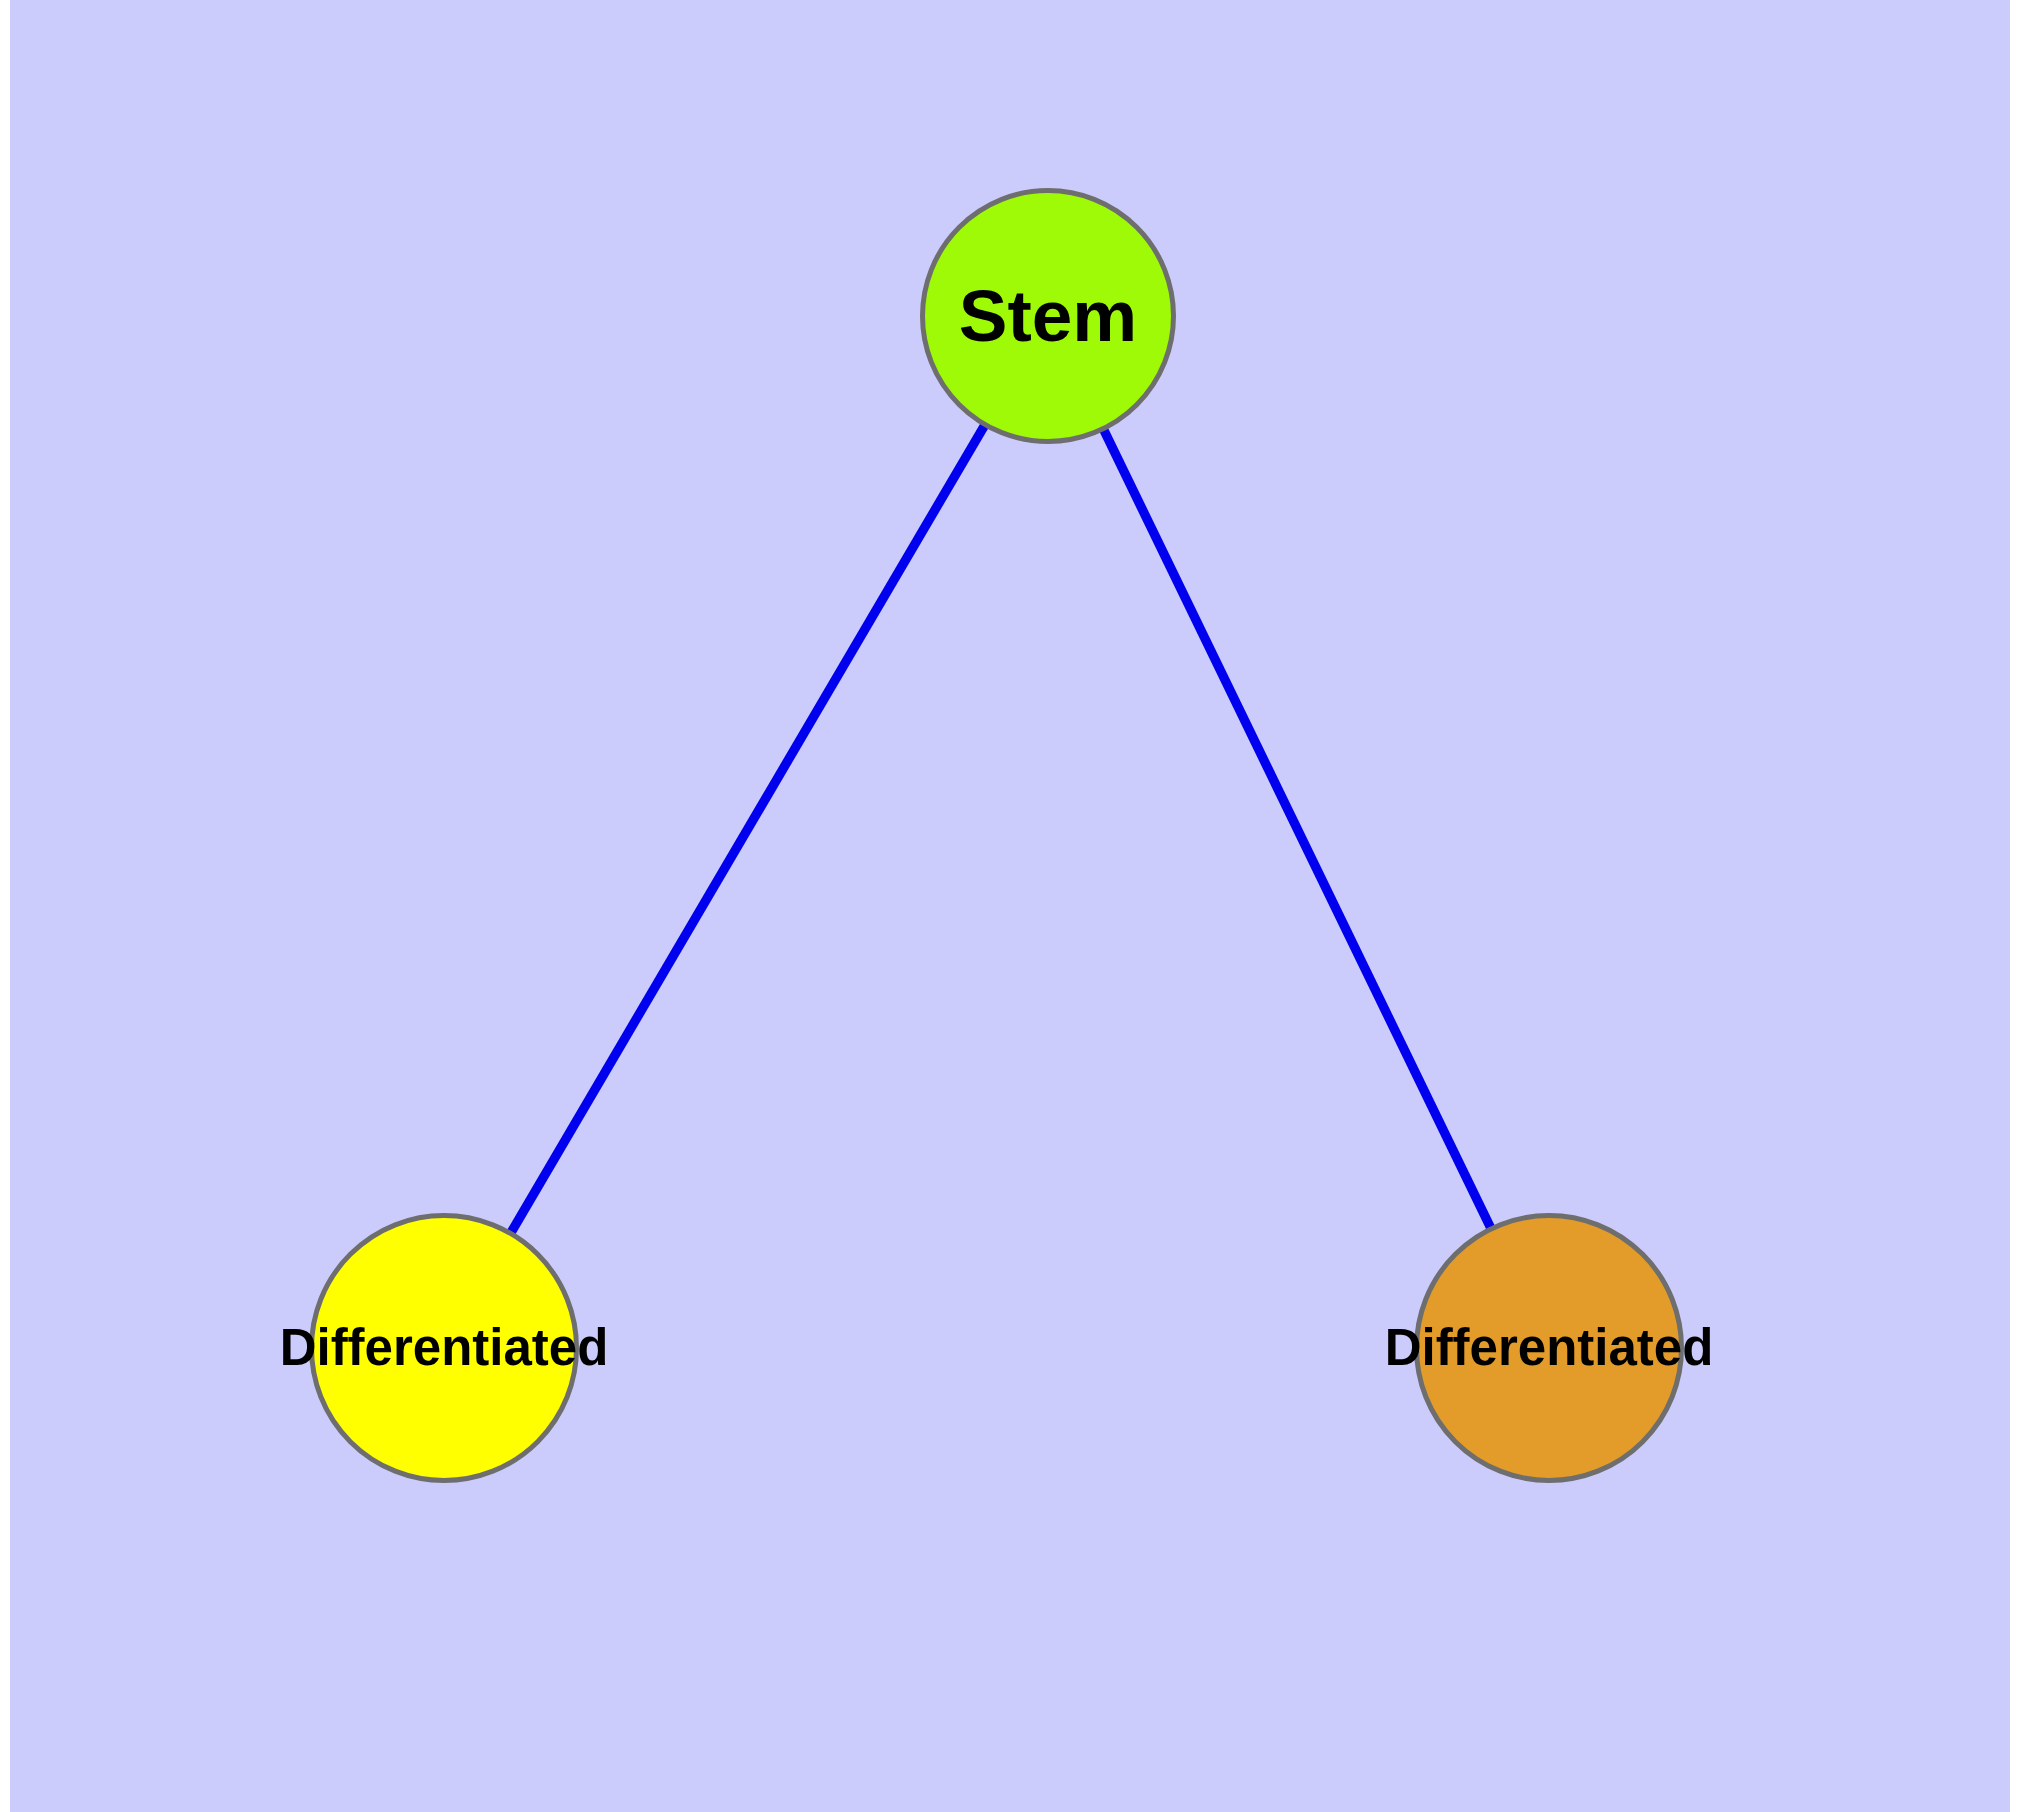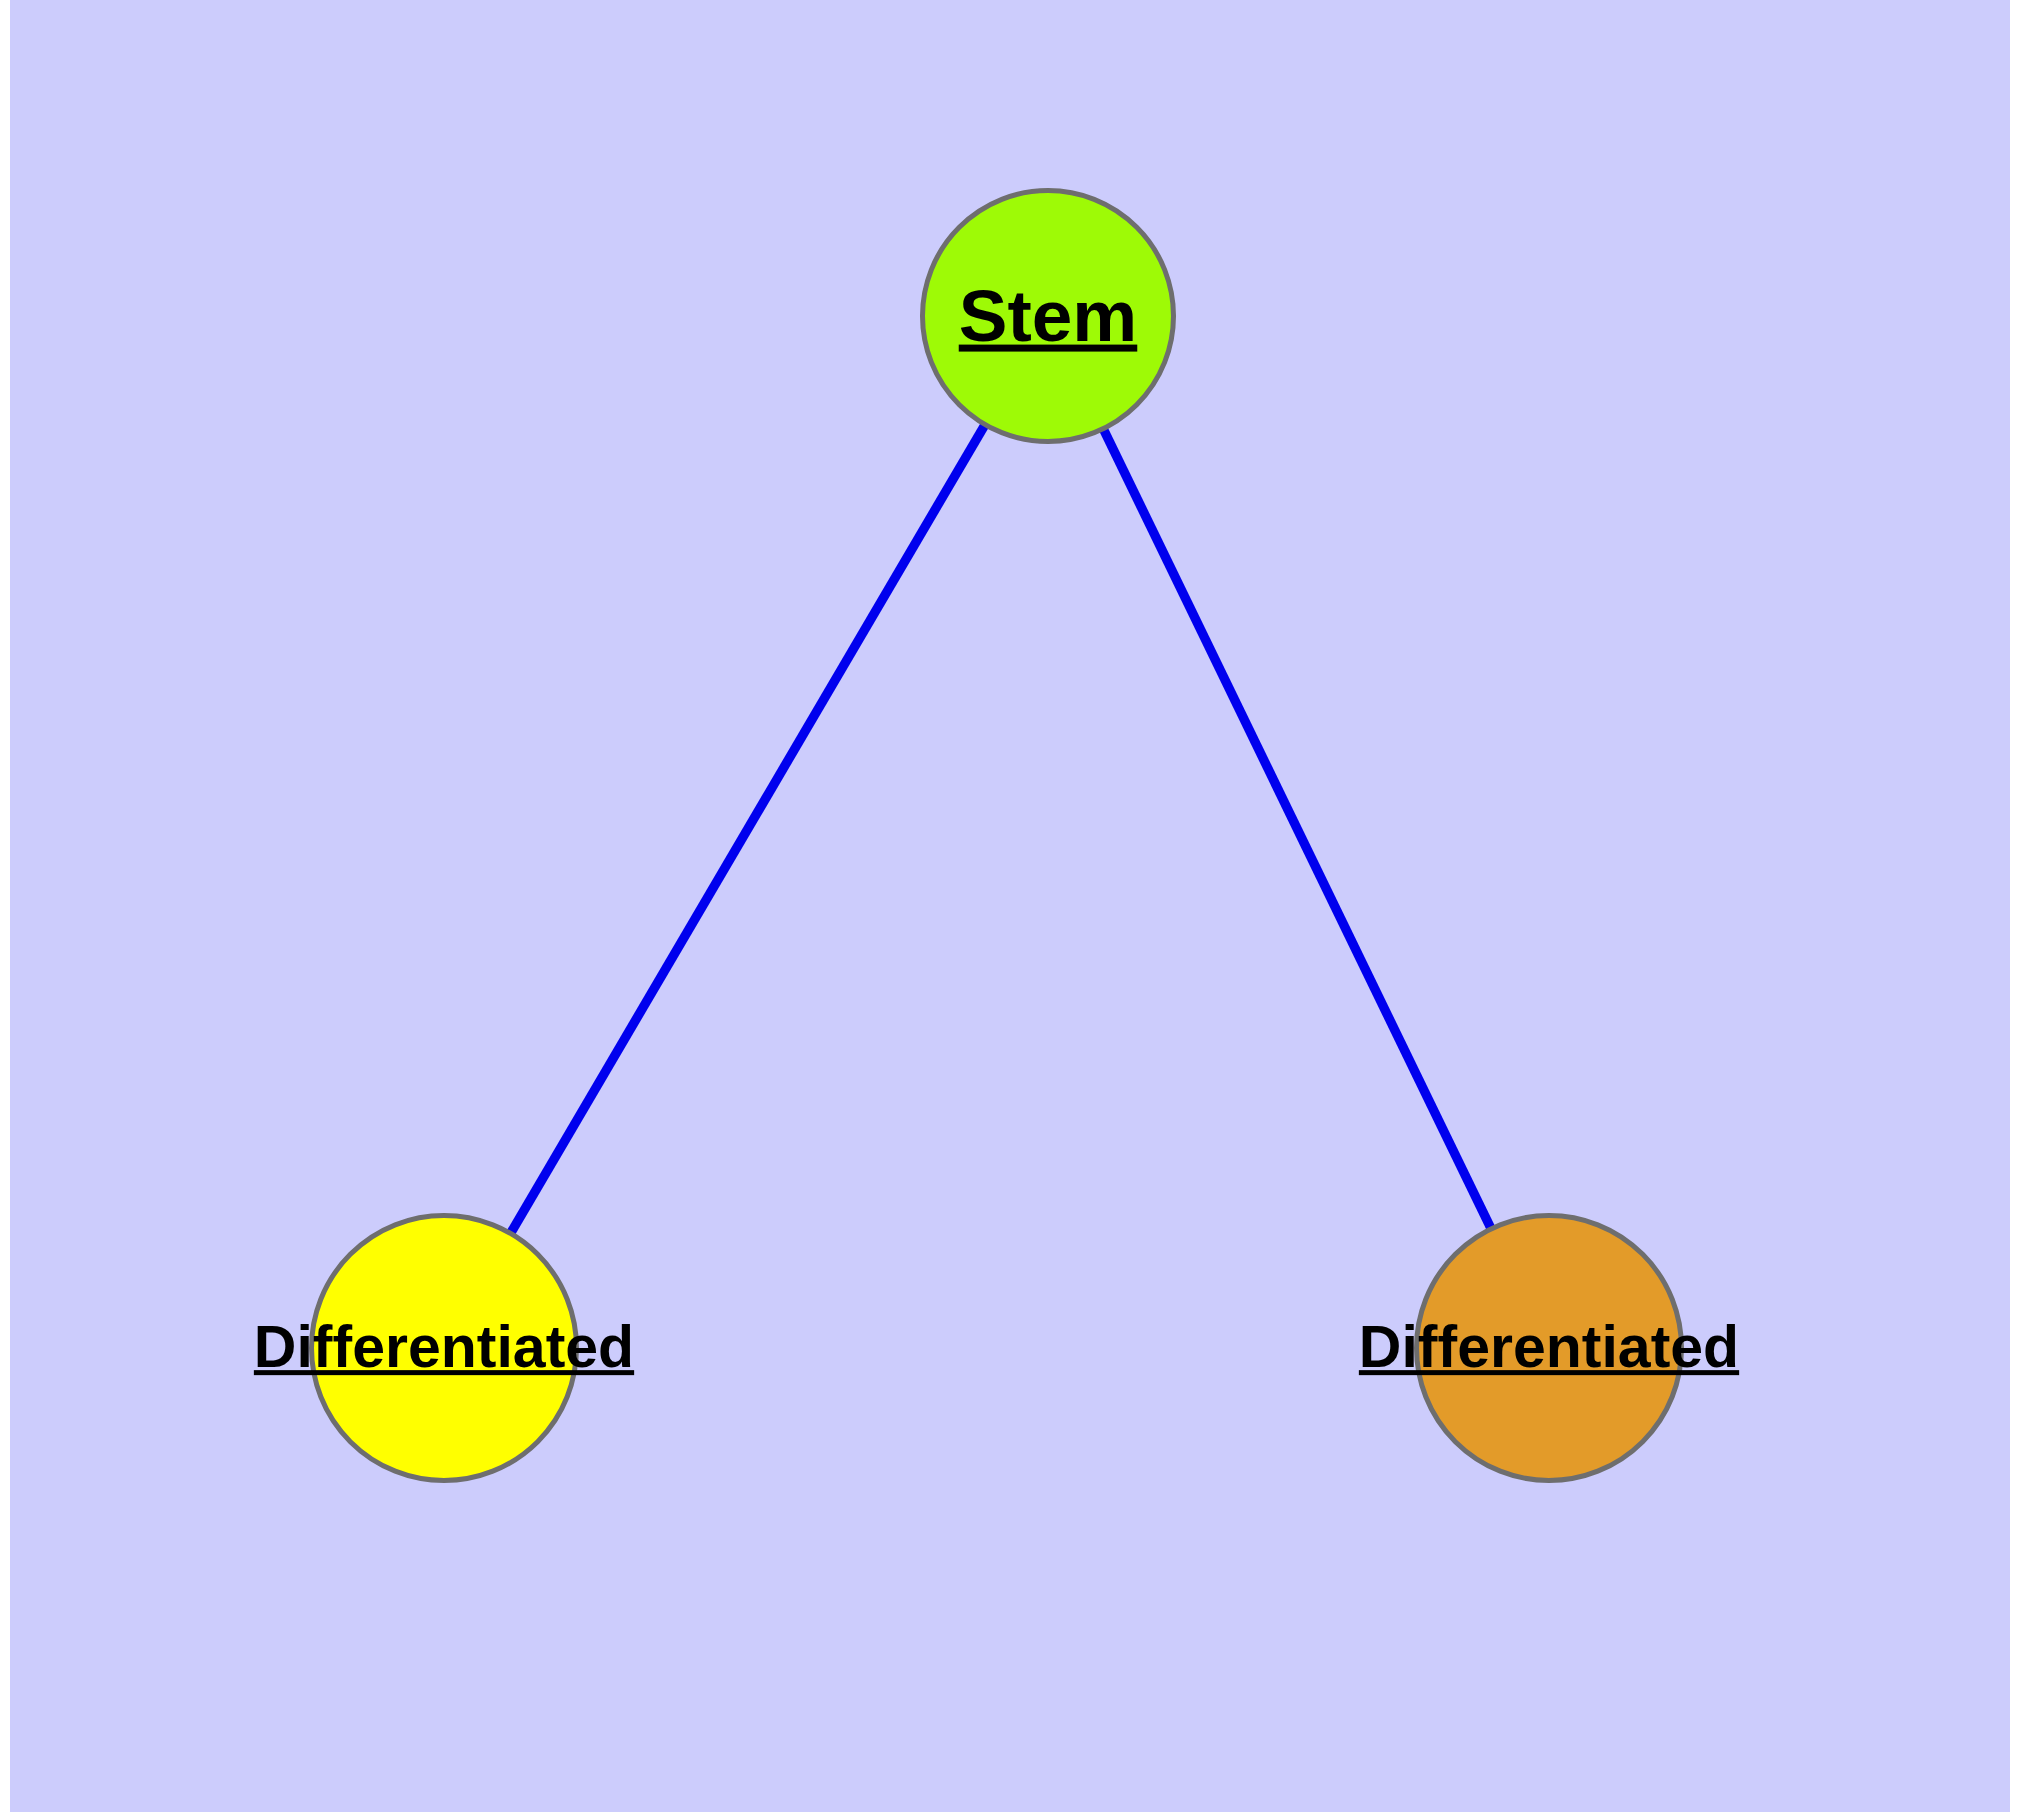--- a/index.html
+++ b/index.html
@@ -56,29 +56,28 @@
     top: 50%;
     transform: translate(-50%, -50%);
     white-space: nowrap;
     text-align: center;
     color: #000000;
     font-family: "Liberation Sans", sans-serif;
     font-weight: bold;
     line-height: 1.08;
     pointer-events: none;
     user-select: none;
-    text-decoration: underline;
   }
 
   .node-label.single {
     font-size: 73px;
   }
 
   .node-label.double {
-    font-size: 59px;
+    font-size: 51px;
   }
 
   .node-label .lbl-line {
     display: block;
   }
 </style>
 </head>
 <body>
 
 <div id="graph-canvas">

